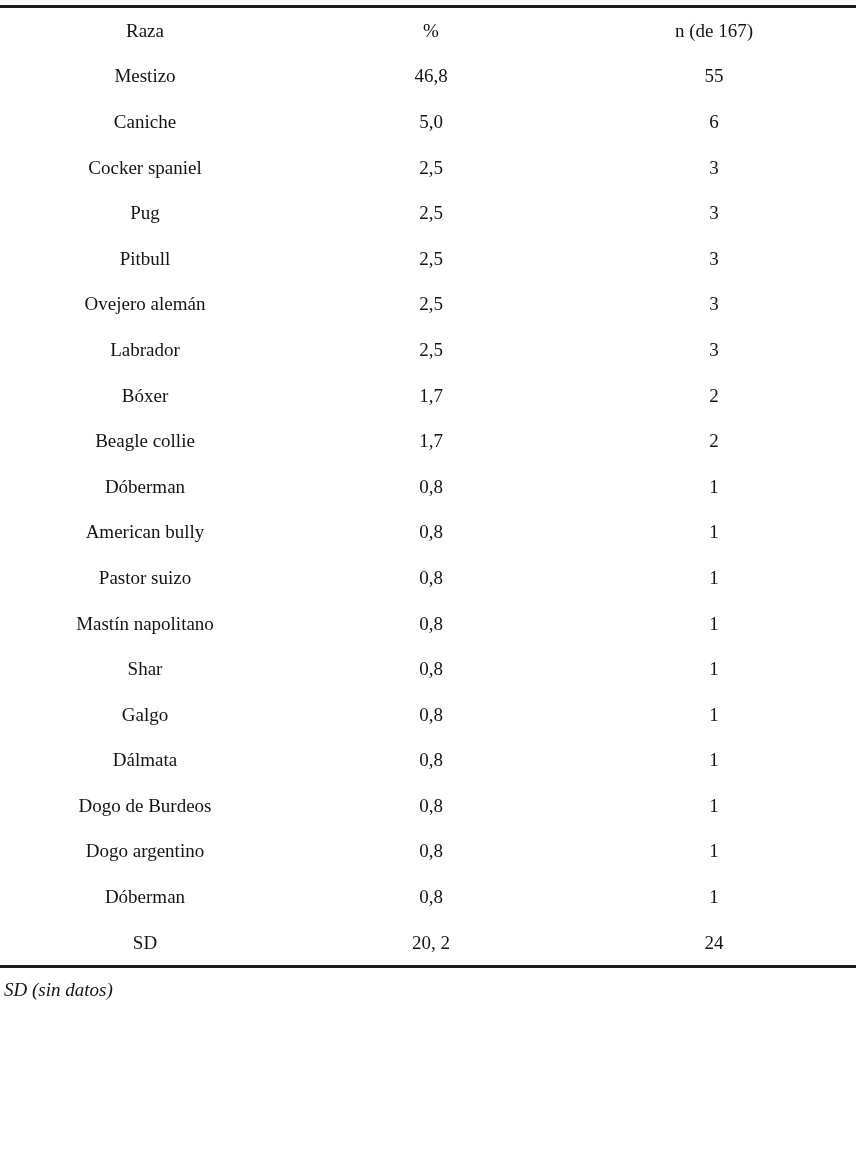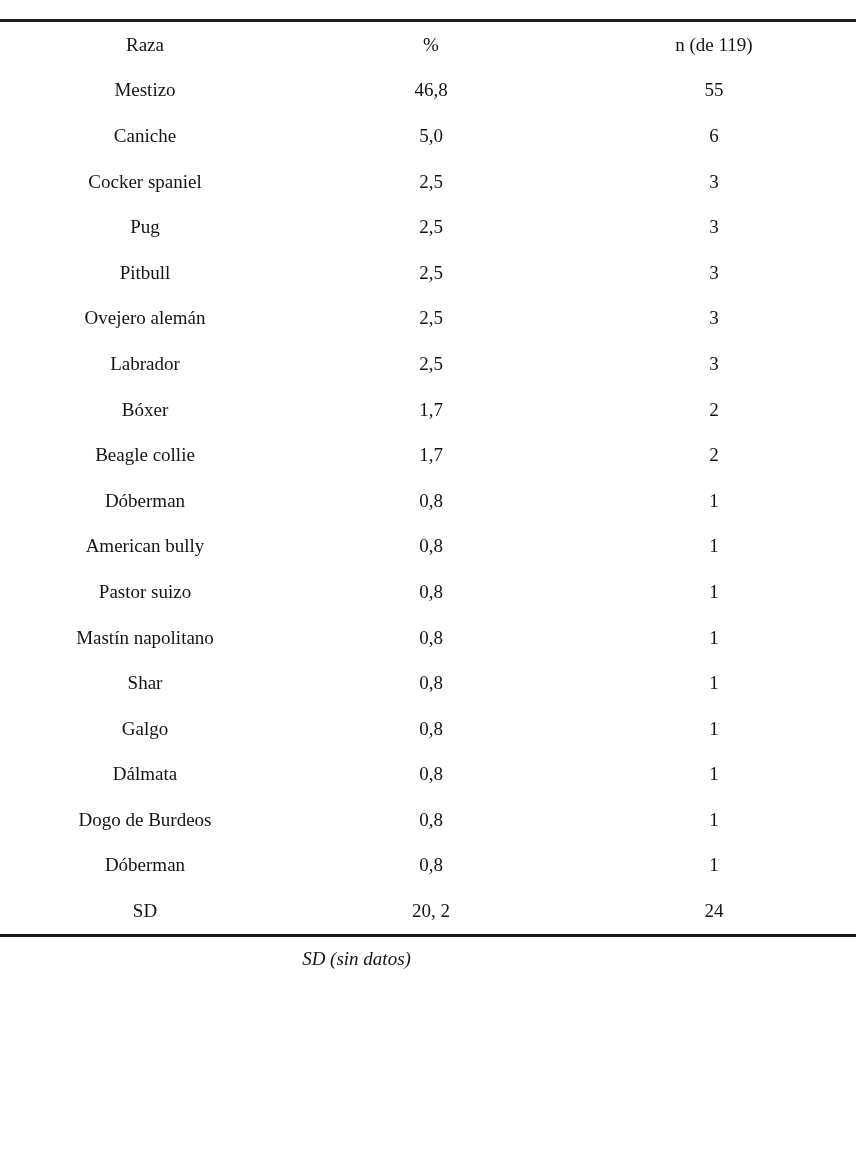--- a/index.html
+++ b/index.html
@@ -8,21 +8,21 @@
     background: #ffffff;
   }
   body {
     width: 863px;
     height: 1162px;
     font-family: "Liberation Serif", serif;
     color: #141414;
     overflow: hidden;
   }
   .page {
-    padding-top: 19px;
+    padding-top: 5px;
     width: 709px;
   }
   table.breed-table {
     border-collapse: collapse;
     table-layout: fixed;
     width: 856px;
     border-top: 3px solid #1c1c1c;
     border-bottom: 3px solid #1c1c1c;
   }
   col.c1 { width: 290px; }
@@ -35,39 +35,38 @@
     font-size: 19px;
     height: 45.6px;
     padding: 0;
     white-space: nowrap;
   }
   .footnote {
     font-style: italic;
     font-size: 19px;
     margin: 11px 0 0 4px;
     color: #141414;
-    text-align: center;
   }
 </style>
 </head>
 <body>
 
 <div class="page">
 
   <table class="breed-table">
     <colgroup>
       <col class="c1">
         <col class="c2">
         <col class="c3">
     </colgroup>
     <thead>
       <tr>
         <th>Raza</th>
         <th>%</th>
-        <th>n (de 119)</th>
+        <th>n (de 167)</th>
       </tr>
     </thead>
     <tbody id="table-body">
   <tr>
     <td>Mestizo</td>
     <td>46,8</td>
     <td>55</td>
   </tr>
 
   <tr>
@@ -162,20 +161,25 @@
     <td>0,8</td>
     <td>1</td>
   </tr>
 
   <tr>
     <td>Dogo de Burdeos</td>
     <td>0,8</td>
     <td>1</td>
   </tr>
 
+  <tr>
+    <td>Dogo argentino</td>
+    <td>0,8</td>
+    <td>1</td>
+  </tr>
 
   <tr>
     <td>Dóberman</td>
     <td>0,8</td>
     <td>1</td>
   </tr>
 
   <tr>
     <td>SD</td>
     <td>20, 2</td>

